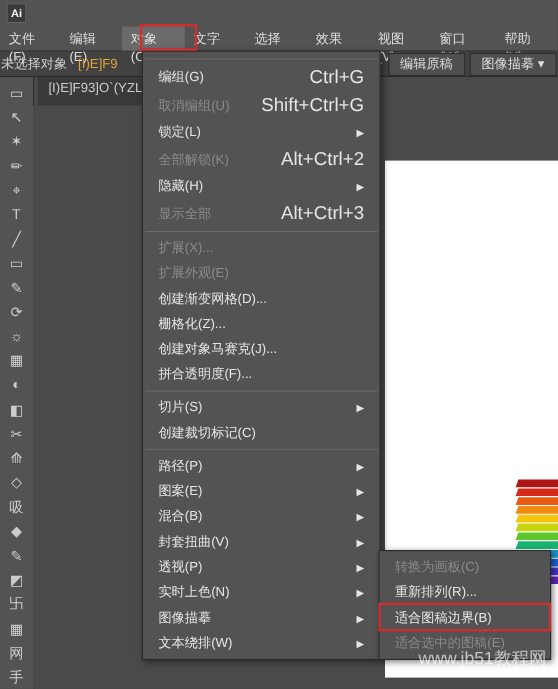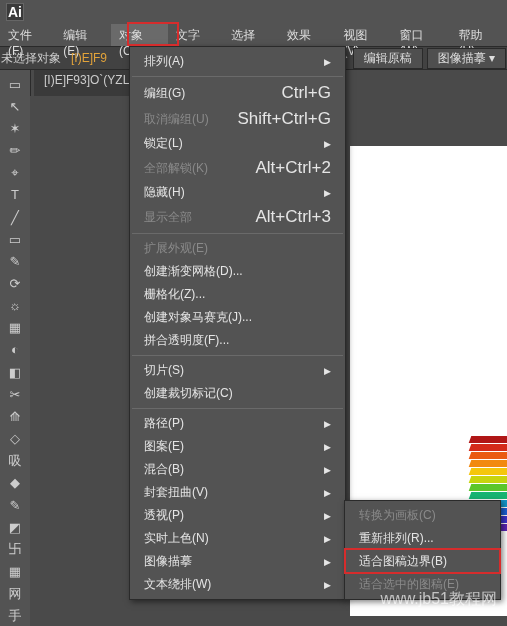--- a/index.html
+++ b/index.html
@@ -1,17 +1,17 @@
 <!DOCTYPE html>
 <html><head>
 <meta charset="utf-8">
 <style>
 html,body{margin:0;padding:0;width:507px;height:626px;background:#4a4a4a;font-family:"Microsoft YaHei",Arial,sans-serif;font-size:12px;color:#ccc;overflow:hidden}
 .topbar{height:24px;background:#535353;display:flex;align-items:center;padding:0 6px}
-.app-icon{width:16px;height:16px;background:#3a3a3a;border:1px solid #666;margin-right:10px;display:flex;align-items:center;justify-content:center;color:#fff;font-size:14px;font-weight:bold}
+.app-icon{width:16px;height:16px;background:#3a3a3a;border:1px solid #666;margin-right:10px;display:flex;align-items:center;justify-content:center;color:#fff;font-size:10px;font-weight:bold}
 .menubar{height:22px;background:#535353;display:flex;border-bottom:1px solid #2a2a2a}
 .menu-item{padding:3px 8px;color:#ddd;cursor:default}
 .menu-item.open{background:#6a6a6a}
 .infobar{height:22px;background:#424242;display:flex;align-items:center;padding:0 1px;gap:10px;border-bottom:1px solid #2a2a2a}
 .info-label{color:#ccc}
 .tab-strip{display:flex;gap:4px;margin-left:auto}
 .btn-like{background:#4f4f4f;border:1px solid #2a2a2a;padding:1px 10px;color:#ddd}
 .dropdown-caret::after{content:" \25BE"}
 .workspace{position:absolute;top:70px;left:0;right:0;bottom:0;background:#4a4a4a}
 .toolbar{position:absolute;left:0;top:0;bottom:0;width:30px;background:#535353;border-right:1px solid #2a2a2a;display:flex;flex-direction:column;align-items:center;padding-top:4px;gap:2px}
@@ -106,23 +106,20 @@
           <div class="layer" style="background: rgb(26, 95, 214);"></div>
           <div class="layer" style="background: rgb(59, 50, 204);"></div>
           <div class="layer" style="background: rgb(90, 36, 180);"></div>
         </div>
     </div>
     <div class="page-icon"></div>
   </div>
 </div>
 
 <div class="menu-drop" id="menu">
-    <div class="mi sub">
-      <span class="lbl">排列(A)</span>
-    </div>
     <div class="sep"></div>
     <div class="mi">
       <span class="lbl">编组(G)</span>
       <span class="sc">Ctrl+G</span>
     </div>
     <div class="mi dis">
       <span class="lbl">取消编组(U)</span>
       <span class="sc">Shift+Ctrl+G</span>
     </div>
     <div class="mi sub">
@@ -134,20 +131,23 @@
     </div>
     <div class="mi sub">
       <span class="lbl">隐藏(H)</span>
     </div>
     <div class="mi dis">
       <span class="lbl">显示全部</span>
       <span class="sc">Alt+Ctrl+3</span>
     </div>
     <div class="sep"></div>
     <div class="mi dis">
+      <span class="lbl">扩展(X)...</span>
+    </div>
+    <div class="mi dis">
       <span class="lbl">扩展外观(E)</span>
     </div>
     <div class="mi">
       <span class="lbl">创建渐变网格(D)...</span>
     </div>
     <div class="mi">
       <span class="lbl">栅格化(Z)...</span>
     </div>
     <div class="mi">
       <span class="lbl">创建对象马赛克(J)...</span>

